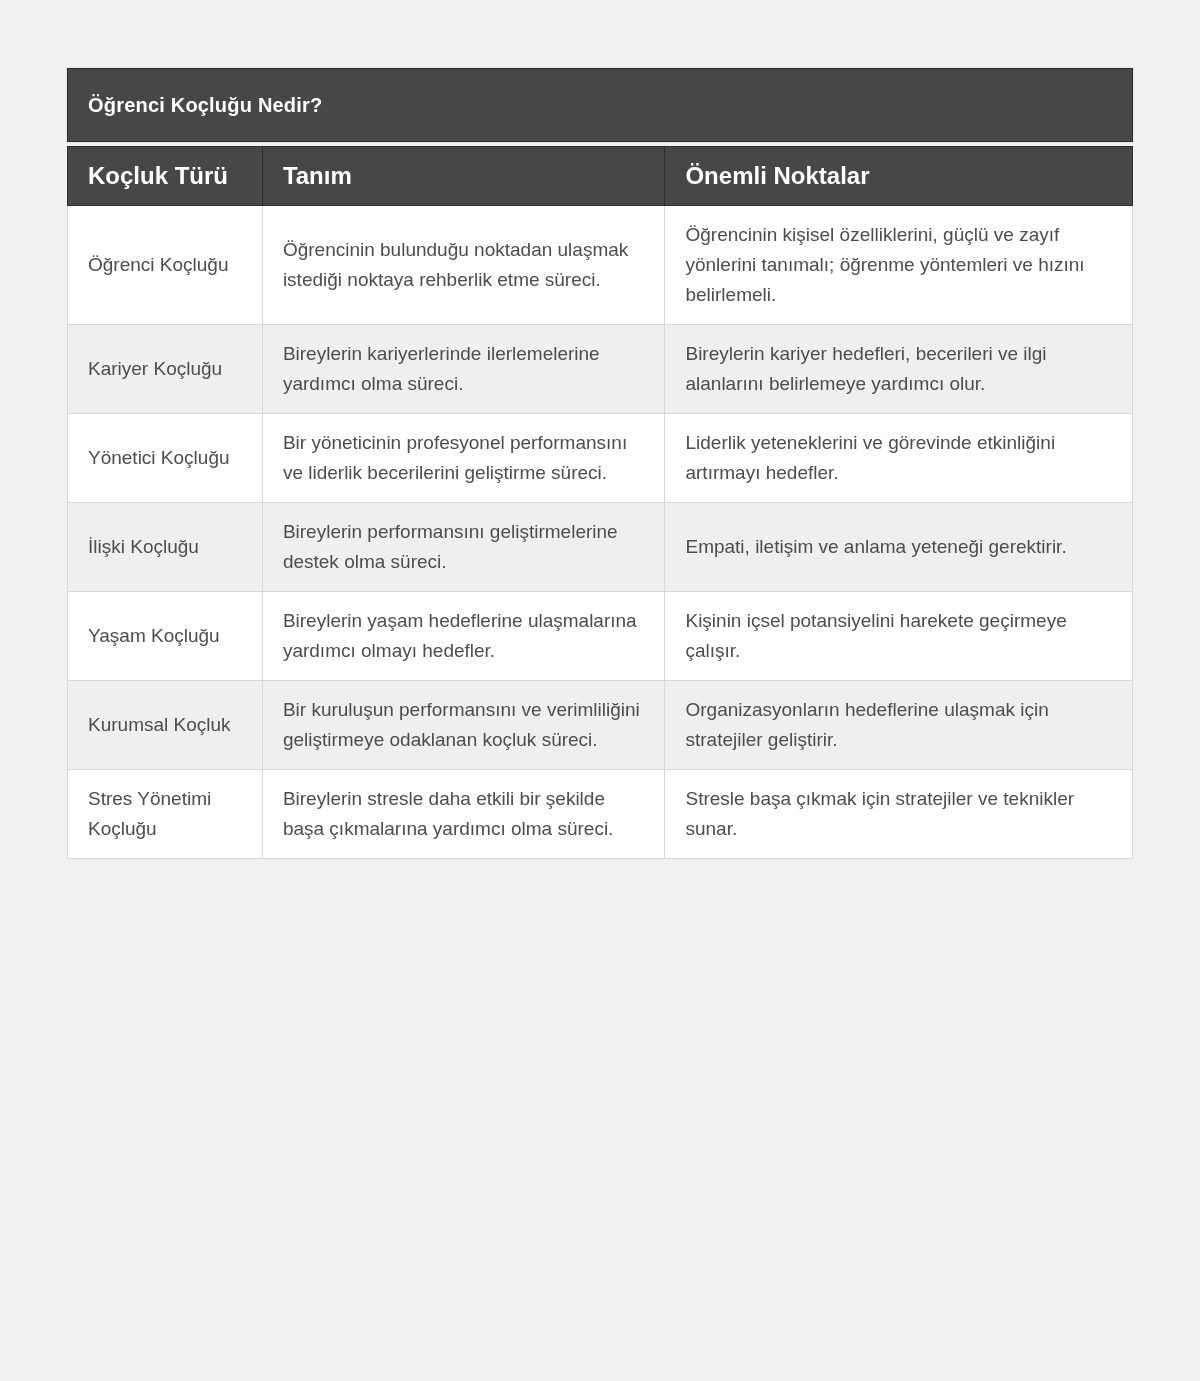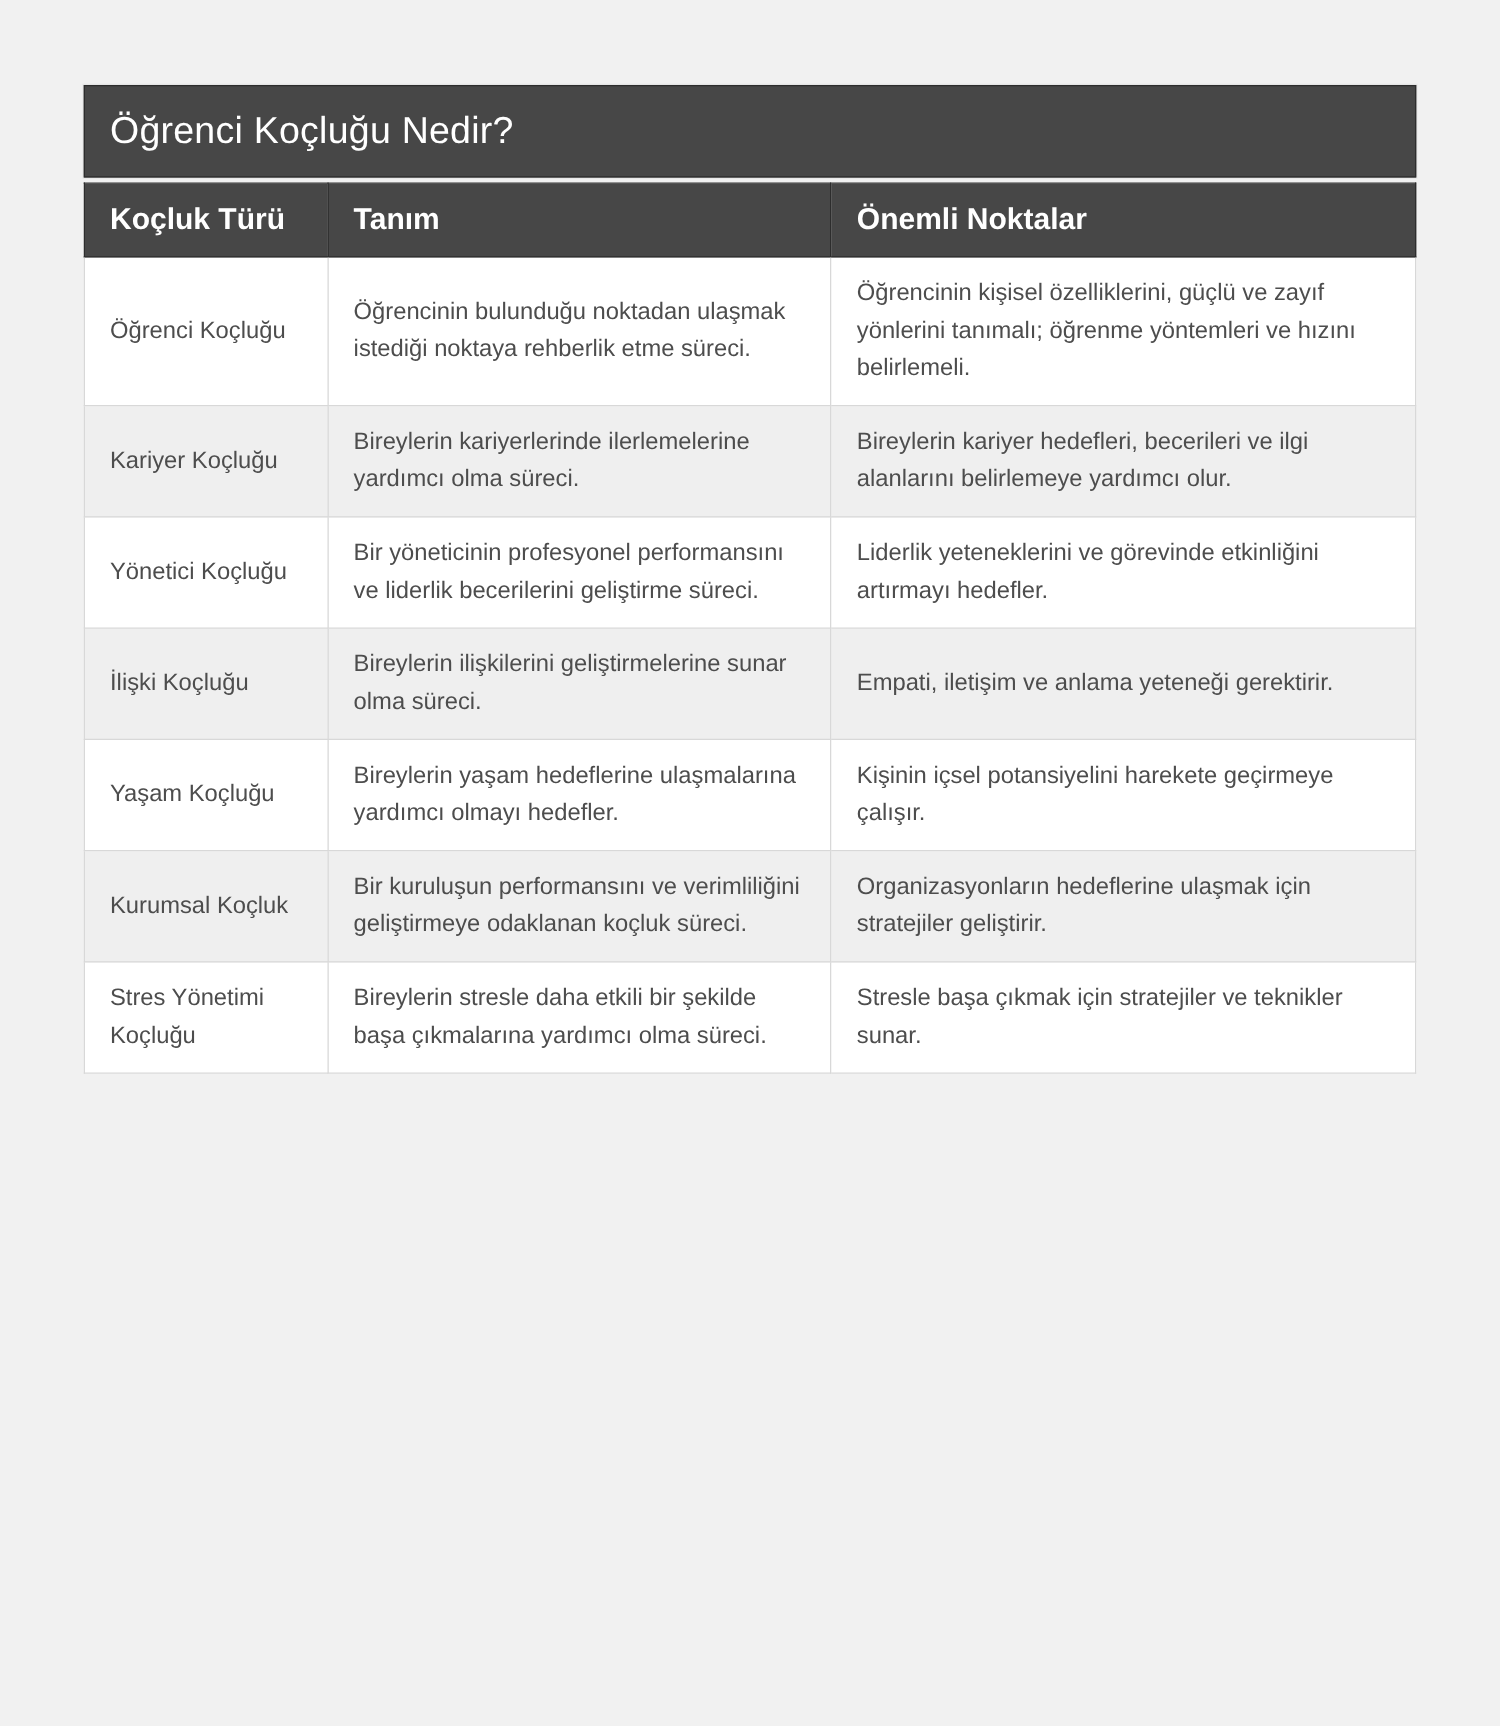--- a/index.html
+++ b/index.html
@@ -35,22 +35,22 @@
     border: 1px solid var(--header-border);
     height: 74px;
     display: flex;
     align-items: center;
     padding: 0 20px;
     margin-bottom: 4px;
     box-shadow: 0 0 0 1px #e6e6e6;
   }
   .title-bar h1 {
     color: var(--header-text);
-    font-size: 30px;
-    font-weight: normal;
+    font-size: 20px;
+    font-weight: bold;
     letter-spacing: 0.2px;
   }
   table.coaching-table {
     width: 100%;
     border-collapse: collapse;
     background: #ffffff;
     border: 1px solid var(--table-border);
   }
   col.c-type  { width: 18.3%; }
   col.c-def   { width: 37.8%; }
@@ -116,21 +116,21 @@
         <td>Bireylerin kariyerlerinde ilerlemelerine yardımcı olma süreci.</td>
         <td>Bireylerin kariyer hedefleri, becerileri ve ilgi alanlarını belirlemeye yardımcı olur.</td>
       </tr>
       <tr>
         <td>Yönetici Koçluğu</td>
         <td>Bir yöneticinin profesyonel performansını ve liderlik becerilerini geliştirme süreci.</td>
         <td>Liderlik yeteneklerini ve görevinde etkinliğini artırmayı hedefler.</td>
       </tr>
       <tr>
         <td>İlişki Koçluğu</td>
-        <td>Bireylerin ilişkilerini geliştirmelerine sunar olma süreci.</td>
+        <td>Bireylerin performansını geliştirmelerine destek olma süreci.</td>
         <td>Empati, iletişim ve anlama yeteneği gerektirir.</td>
       </tr>
       <tr>
         <td>Yaşam Koçluğu</td>
         <td>Bireylerin yaşam hedeflerine ulaşmalarına yardımcı olmayı hedefler.</td>
         <td>Kişinin içsel potansiyelini harekete geçirmeye çalışır.</td>
       </tr>
       <tr>
         <td>Kurumsal Koçluk</td>
         <td>Bir kuruluşun performansını ve verimliliğini geliştirmeye odaklanan koçluk süreci.</td>

